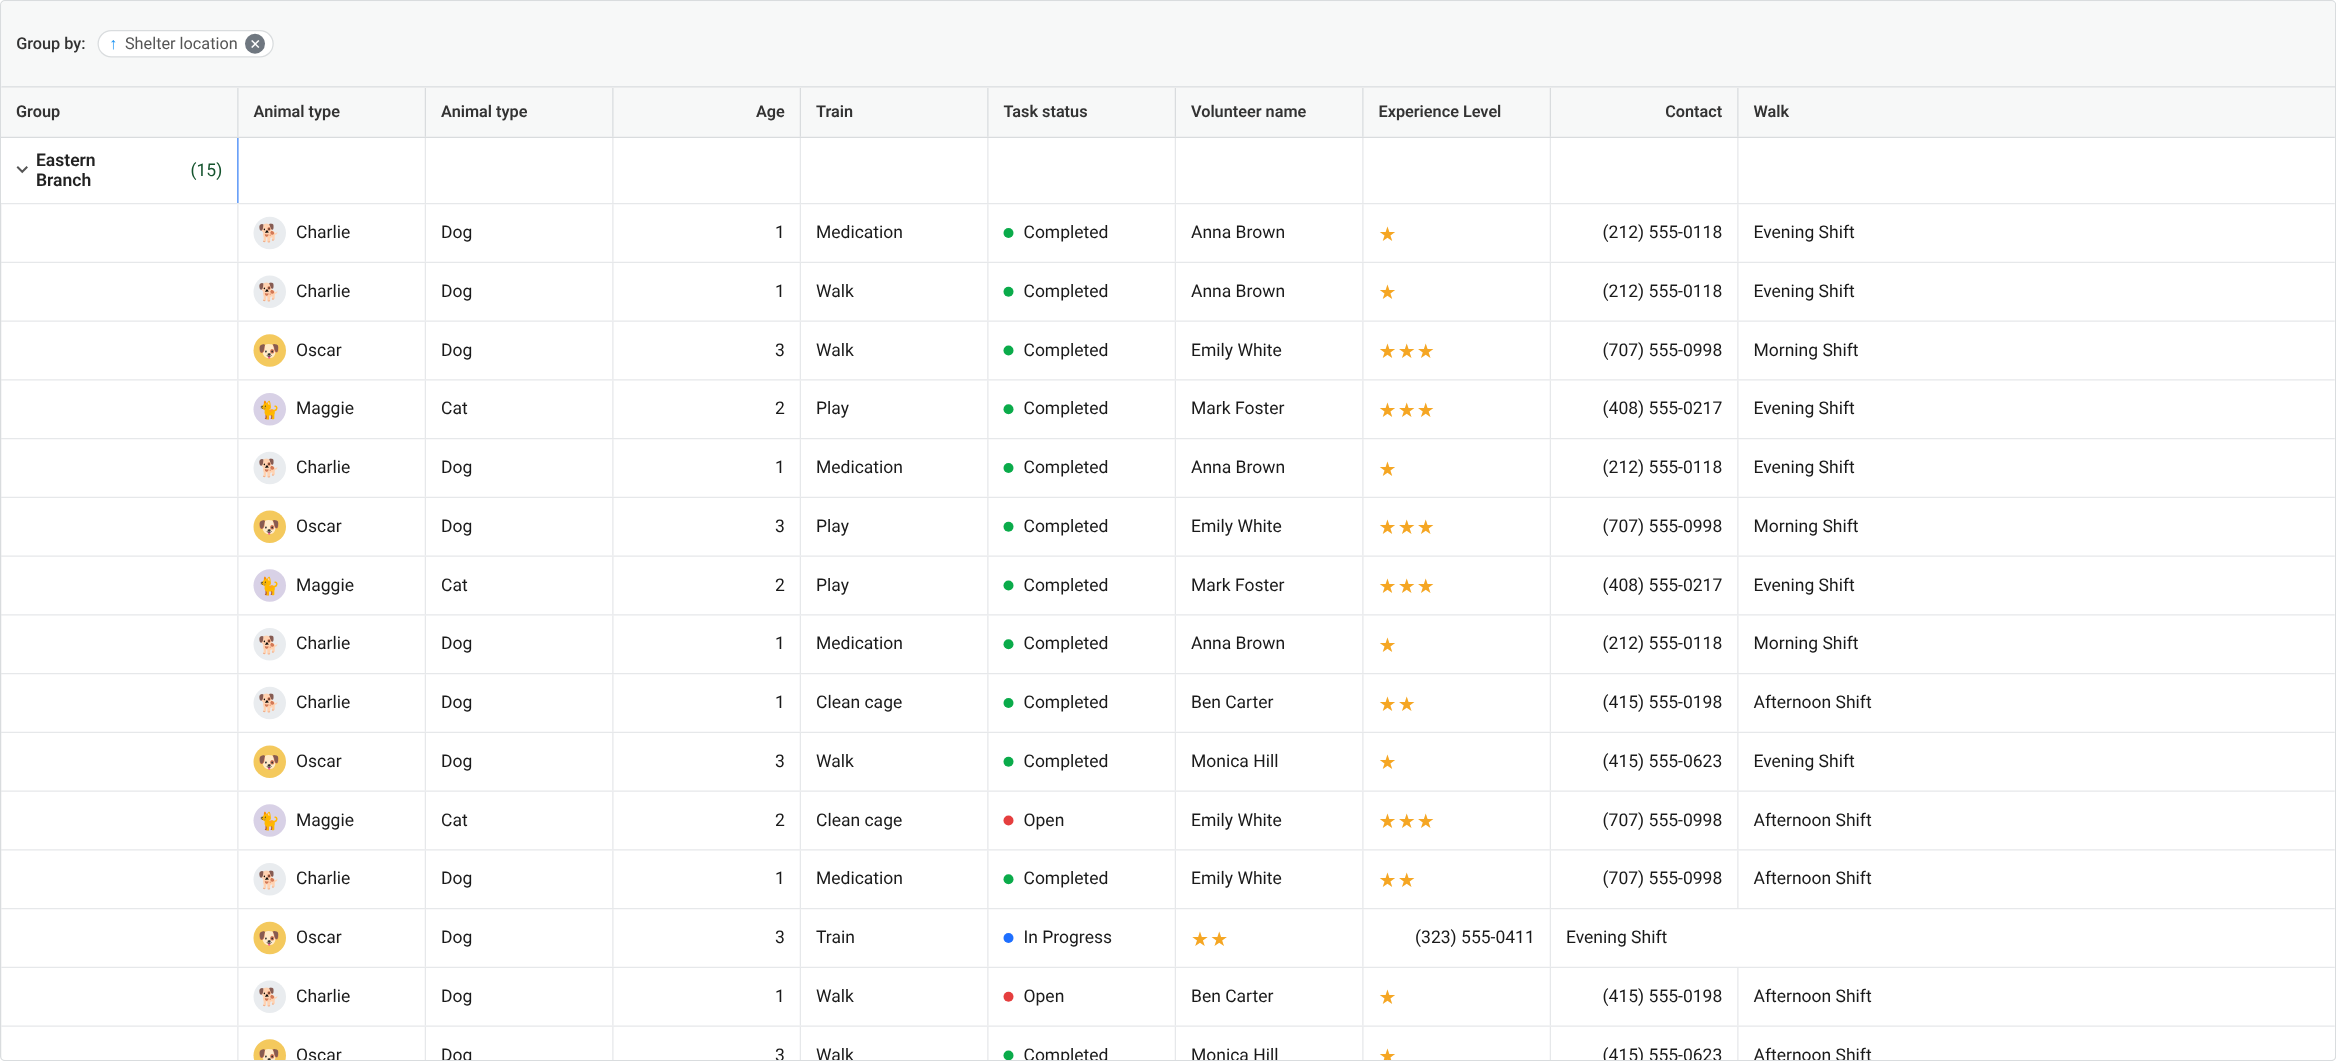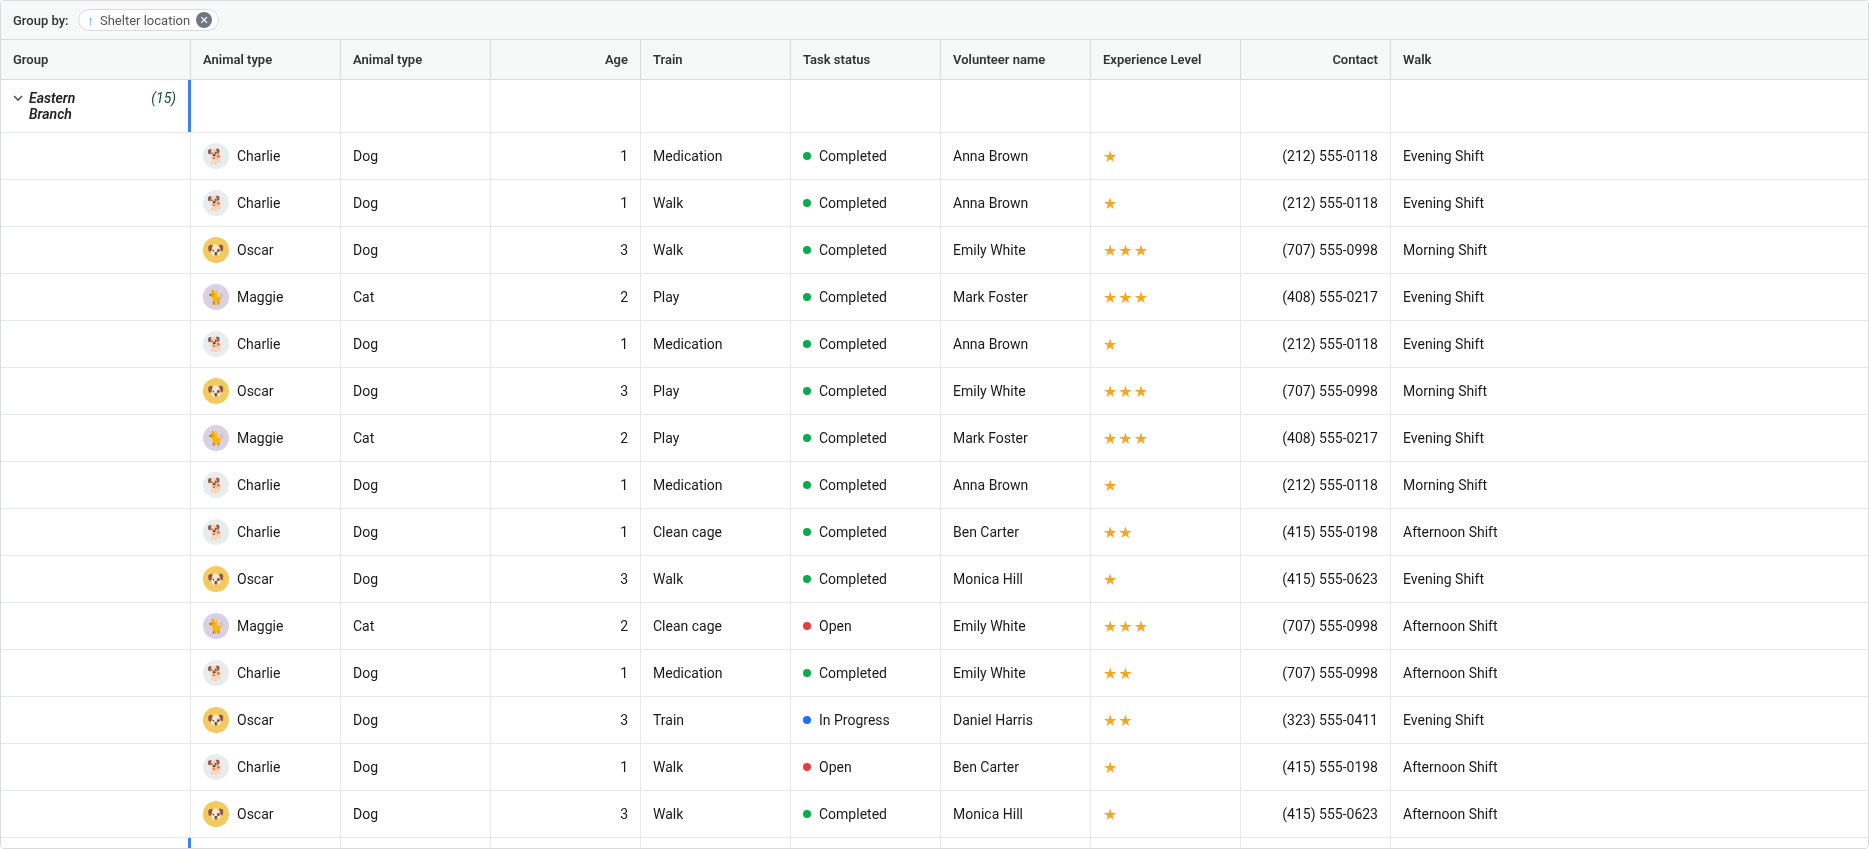--- a/index.html
+++ b/index.html
@@ -19,21 +19,21 @@
     border: 1px solid #d9dcde;
     border-radius: 4px;
     overflow: hidden;
   }
 
   
   .groupby-bar {
     display: flex;
     align-items: center;
     gap: 10px;
-    padding: 8px 12px;
+    padding: 23px 12px;
     background: #f7f8f8;
     border-bottom: 1px solid #d9dcde;
     font-size: 13px;
   }
   .groupby-bar .label {
     color: #333;
     font-weight: 500;
   }
   .chip {
     display: inline-flex;
@@ -99,28 +99,27 @@
   .header-row .cell { border-right: 1px solid #d9dcde; }
   .cell.num { justify-content: flex-end; }
   .cell:last-child { border-right: none; }
 
   .group-row {
     background: #fff;
   }
   .group-row .groupcell {
     grid-column: 1 / 2;
     display: flex;
-    align-items: flex-start;
+    align-items: center;
     gap: 6px;
     padding: 10px 12px;
-    border-right: 3px solid #3b82f6;
+    border-right: 1px solid #3b82f6;
     font-weight: 600;
     color: #222;
     cursor: pointer;
-    font-style: italic;
   }
   .group-row .groupcell .count { color: #14532d; font-weight: 400; margin-left: 48px; }
   .group-row .empty {
     border-right: 1px solid #e6e8ea;
   }
   .group-row .empty:last-child { border-right: none; }
 
   .chevron {
     display: inline-block;
     transition: transform .1s;
@@ -457,21 +456,20 @@
             <span class="avatar av-oscar">🐶</span>
             <span>Oscar</span>
           </div>
           <div class="cell">Dog</div>
           <div class="cell num">3</div>
           <div class="cell">Train</div>
           <div class="cell">
             <span class="dot inprogress"></span>
             <span>In Progress</span>
           </div>
-          <div class="cell">Daniel Harris</div>
           <div class="cell">
             <span class="stars">★★</span>
           </div>
           <div class="cell num">(323) 555-0411</div>
           <div class="cell">Evening Shift</div>
         </div>
         <div class="data-row">
           <div class="cell"></div>
           <div class="cell">
             <span class="avatar av-charlie">🐕</span>

